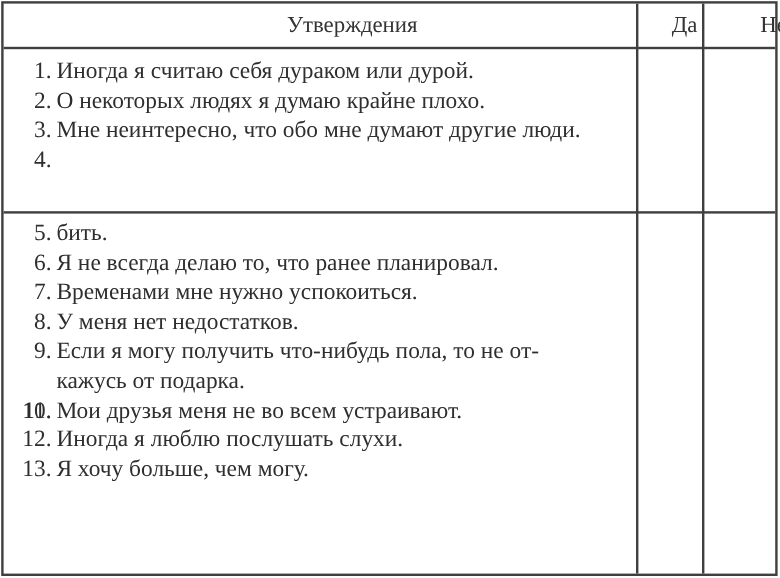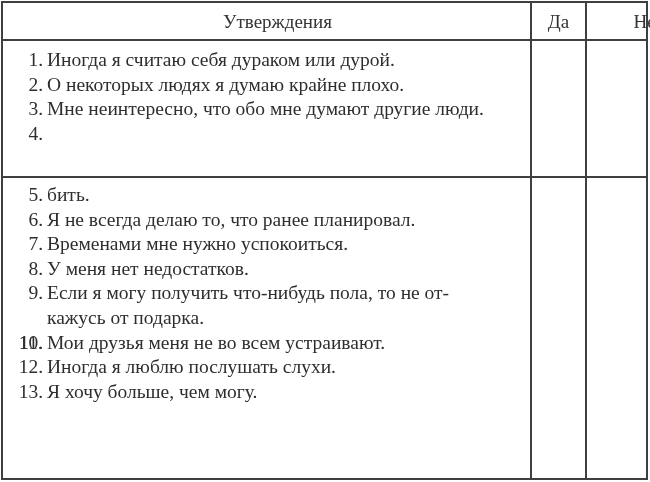--- a/index.html
+++ b/index.html
@@ -74,24 +74,24 @@
     }
     .cell {
       position: absolute;
     }
   </style>
 </head>
 <body>
 
 <div class="table">
 
-  <div class="header-cell" style="left:0; width:549px;">
+  <div class="header-cell" style="left:16px; width:549px;">
     <span>Утверждения</span>
   </div>
-  <div class="header-cell" style="left:529px; width:53px;">
+  <div class="header-cell" style="left:529px; width:53px;padding-left:12px;">
     <span>Да</span>
   </div>
   <div class="header-cell" style="left:602px; width:59px;justify-content:flex-end;">
     <span>Нет</span>
   </div>
 
   <div class="vline" style="left:527px;"></div>
   <div class="vline" style="left:582px;"></div>
   <div class="hline" style="top:36px;"></div>
   <div class="hline" style="top:173px;"></div>

